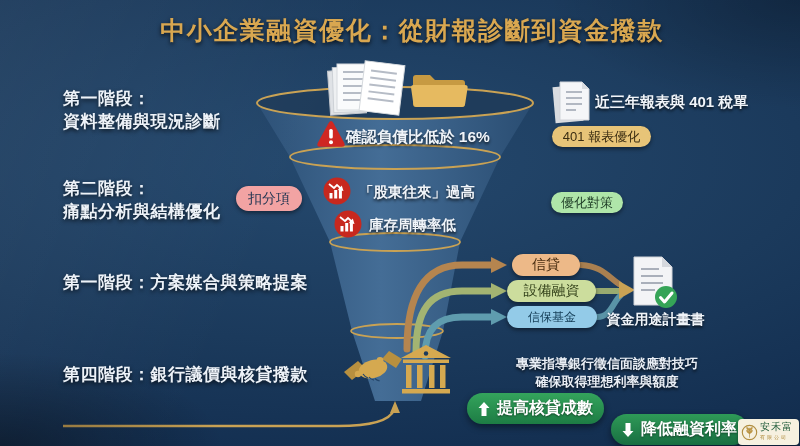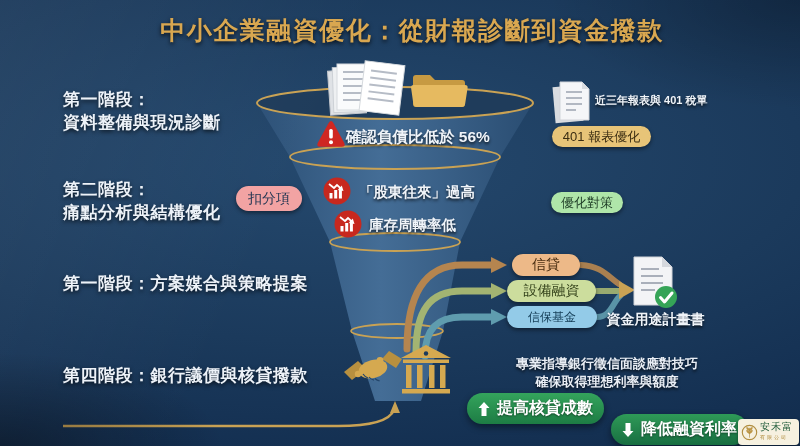--- a/index.html
+++ b/index.html
@@ -13,21 +13,21 @@
   .vignette{left:0;top:0;width:800px;height:446px;pointer-events:none;
     background:
       radial-gradient(ellipse 40% 30% at 0% 100%, rgba(0,0,0,.38), transparent 70%),
       radial-gradient(ellipse 45% 35% at 100% 0%, rgba(0,0,0,.25), transparent 70%),
       linear-gradient(115deg, rgba(255,255,255,.05) 0%, transparent 38%);
   }
   .title{left:0;top:14px;width:800px;text-align:center;color:#d9a750;
     font-size:25px;font-weight:bold;letter-spacing:1.5px;
     text-shadow:0 2px 4px rgba(0,0,0,.75);padding-left:12px;}
   .stage{color:#edf2f8;font-weight:bold;font-size:17px;line-height:23px;
-    letter-spacing:.5px;text-shadow:0 2px 4px rgba(0,0,0,.7);}
+    letter-spacing:.5px;text-shadow:0 2px 4px rgba(0,0,0,.7);font-family:Liberation Mono, monospace;}
   .funnel-text{color:#f0f4f9;font-weight:bold;text-shadow:0 2px 3px rgba(0,0,0,.7);white-space:nowrap;}
   .pill{display:flex;align-items:center;justify-content:center;border-radius:13px;
     font-weight:normal;white-space:nowrap;box-shadow:0 2px 4px rgba(0,0,0,.45);}
   .pill-pink{background:#f2a3a3;color:#1d3350;}
   .pill-gold{background:#e7c478;color:#3b2d12;}
   .pill-green{background:#afe6a9;color:#1c3a24;}
   .pill-tan{background:#edb988;color:#4a2e12;}
   .pill-olive{background:#ccdd9d;color:#33411a;}
   .pill-blue{background:#93cbe8;color:#133c55;}
   .result-badge{display:flex;align-items:center;justify-content:center;gap:7px;
@@ -183,25 +183,25 @@
     <div>第二階段：</div>
     <div>痛點分析與結構優化</div>
   </div>
 
   <div class="abs pill pill-pink" style="left:236px;top:186px;width:66px;height:25px;font-size:14px">扣分項</div>
 
   <div class="abs stage" style="left:63px;top:272px">第一階段：方案媒合與策略提案</div>
 
   <div class="abs stage" style="left:63px;top:364px">第四階段：銀行議價與核貸撥款</div>
 
-  <div class="abs funnel-text" style="left:346px;top:127px;font-size:15.5px">確認負債比低於 56%</div>
+  <div class="abs funnel-text" style="left:346px;top:127px;font-size:15.5px">確認負債比低於 16%</div>
   <div class="abs funnel-text" style="left:359px;top:183px;font-size:14.5px">「股東往來」過高</div>
   <div class="abs funnel-text" style="left:369px;top:216px;font-size:14.5px">庫存周轉率低</div>
 
-  <div class="abs funnel-text" style="left:595px;top:93px;font-size:11px">近三年報表與 401 稅單</div>
+  <div class="abs funnel-text" style="left:595px;top:93px;font-size:15px">近三年報表與 401 稅單</div>
 
   <div class="abs pill pill-gold" style="left:552px;top:126px;width:99px;height:21px;font-size:13px">401 報表優化</div>
 
   <div class="abs pill pill-green" style="left:551px;top:192px;width:72px;height:21px;font-size:13px">優化對策</div>
 
   <div class="abs pill pill-tan" style="left:512px;top:254px;width:68px;height:22px;font-size:14px">信貸</div>
   <div class="abs pill pill-olive" style="left:507px;top:280px;width:89px;height:22px;font-size:14px">設備融資</div>
   <div class="abs pill pill-blue" style="left:507px;top:306px;width:90px;height:22px;font-size:12px">信保基金</div>
 
   <div class="abs funnel-text" style="left:598px;top:311px;width:115px;text-align:center;font-size:14px">資金用途計畫書</div>

